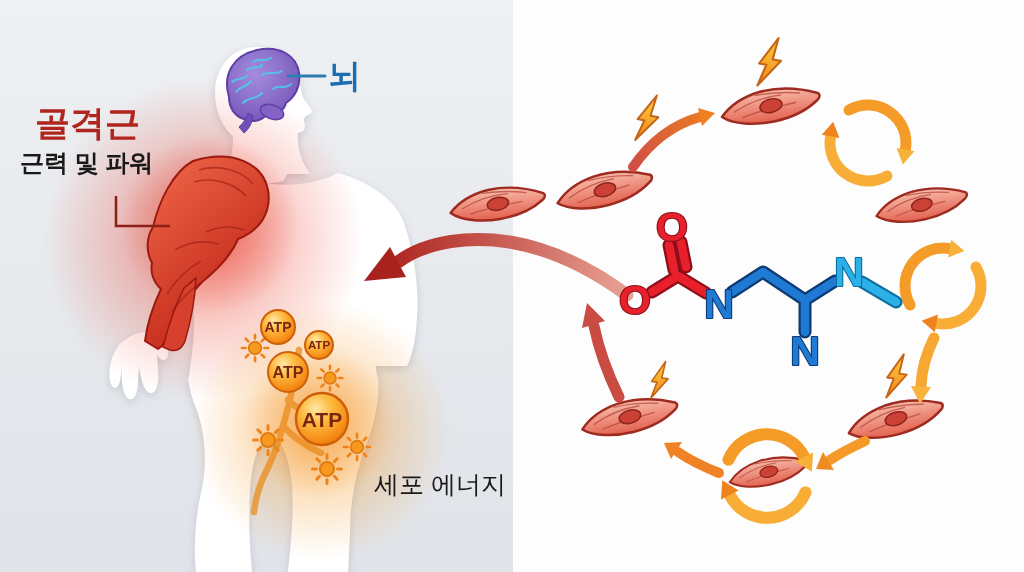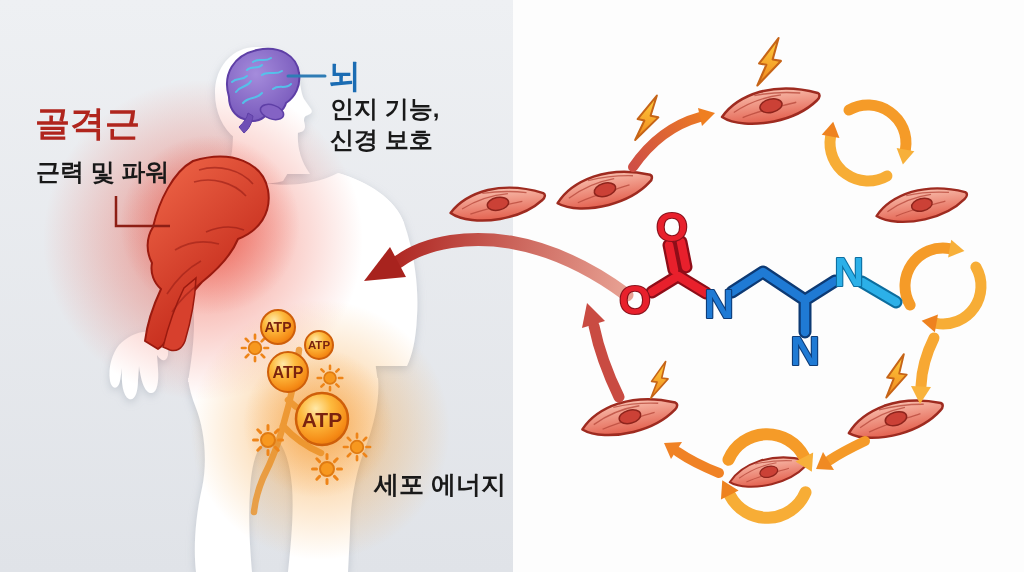--- a/index.html
+++ b/index.html
@@ -1,24 +1,24 @@
 <!DOCTYPE html>
 <html><head>
 <meta charset="utf-8">
 <style>
   html,body{margin:0;padding:0;background:#ffffff;}
   .stage{position:relative;width:1024px;height:572px;overflow:hidden;
          font-family:"Liberation Sans",sans-serif;background:#fff;}
   .stage svg{position:absolute;left:0;top:0;}
   .lbl{position:absolute;white-space:nowrap;}
   .t-skm{left:35px;top:100px;font-size:35px;font-weight:900;color:#b0251d;font-family:Liberation Mono, monospace;}
-  .s-skm{left:36px;top:147px;font-size:24px;font-weight:700;color:#191919;margin-top:9px;}
+  .s-skm{left:20px;top:147px;font-size:24px;font-weight:700;color:#191919;}
   .t-brain{left:328px;top:54px;font-size:33px;font-weight:900;color:#1b6cb3;}
   .s-brain{left:330px;top:93px;font-size:24px;font-weight:700;color:#191919;line-height:31px;}
-  .s-energy{left:374px;top:468px;font-size:25px;font-weight:700;color:#191919;line-height:33px;}
+  .s-energy{left:374px;top:468px;font-size:25px;font-weight:400;color:#191919;line-height:33px;}
   text{font-family:"Liberation Sans",sans-serif;}
   .atom{font-size:41px;font-weight:800;text-anchor:middle;paint-order:stroke;stroke-linejoin:round;}
   .atom-red{fill:#e8202c;stroke:#87101a;stroke-width:2.2px;}
   .atom-blue{fill:#1f7ad4;stroke:#0e3c78;stroke-width:2.2px;}
   .atom-cyan{fill:#2cb0e8;stroke:#0d6fa2;stroke-width:2.2px;}
   .atp-txt{font-weight:800;fill:#7a230f;text-anchor:middle;}
 </style>
 </head>
 <body>
 
@@ -223,20 +223,16 @@
     <text class="atom atom-red" x="635" y="314">O</text>
     <text class="atom atom-blue" x="719" y="318">N</text>
     <text class="atom atom-blue" x="805" y="365">N</text>
     <text class="atom atom-cyan" x="849" y="286">N</text>
   </g>
 </svg>
 
 <div class="lbl t-skm">골격근</div>
 <div class="lbl s-skm">근력 및 파워</div>
 <div class="lbl t-brain">뇌</div>
-<div class="lbl s-brain">
-  <div>인지 기능,</div>
-  <div>신경 보호</div>
-</div>
 <div class="lbl s-energy">
   <div>세포 에너지</div>
 </div>
 </div>
 
 </body></html>

